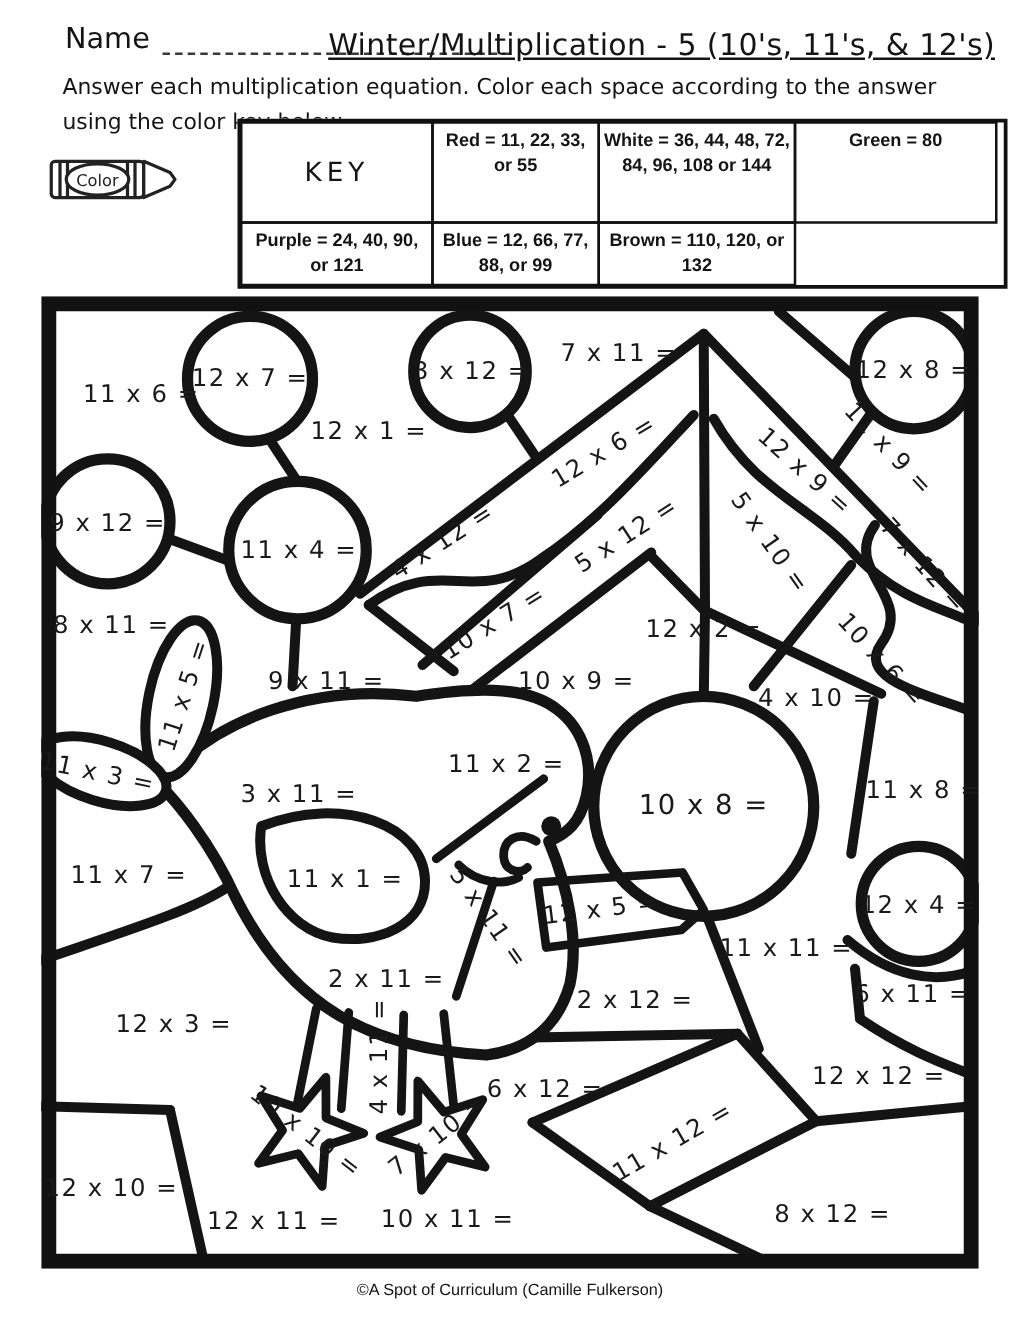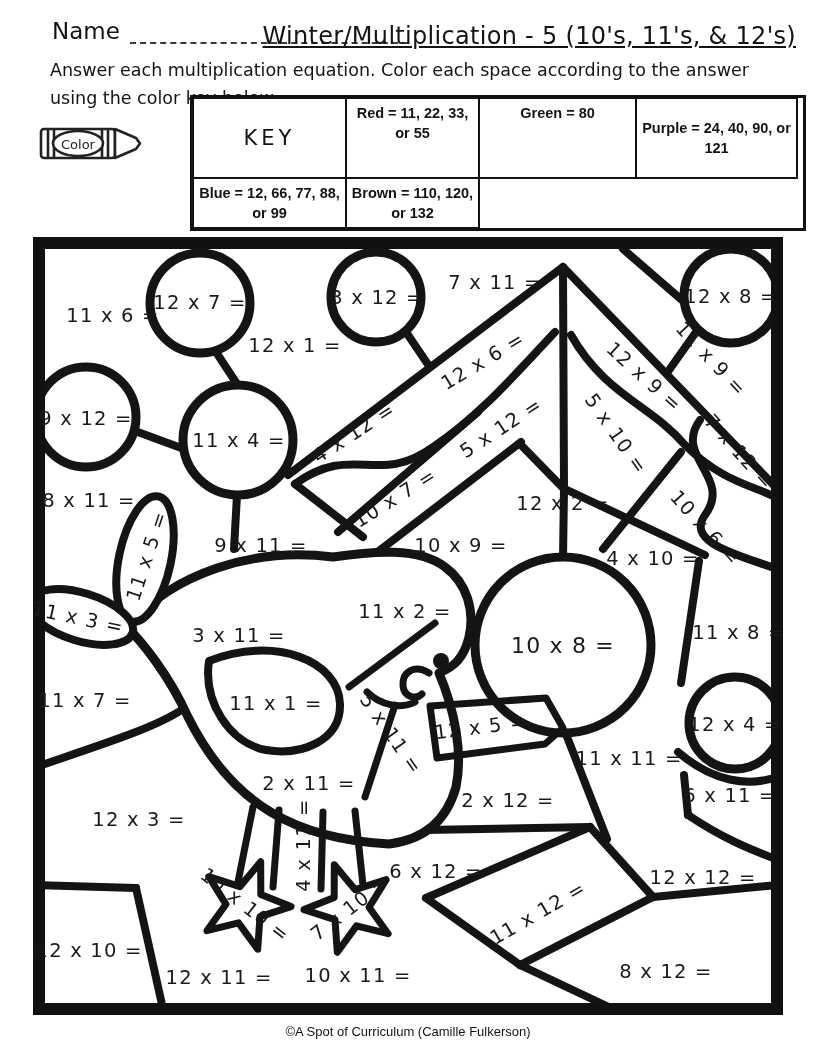--- a/index.html
+++ b/index.html
@@ -42,20 +42,21 @@
     <line x1="69" y1="13" x2="69" y2="42"></line>
     <line x1="75" y1="13" x2="75" y2="42"></line>
     <ellipse cx="45" cy="27.5" rx="25" ry="12.5"></ellipse>
   </g>
   <text x="45" y="32.5" text-anchor="middle" font-size="13" fill="#222">Color</text>
 </svg>
 
 <div class="key-table">
   <div class="kcell keylbl">KEY</div>
   <div class="kcell">Red = 11, 22, 33, or 55</div>
+  <div class="kcell">White = 36, 44, 48, 72, 84, 96, 108 or 144</div>
   <div class="kcell">Green = 80</div>
   <div class="kcell r2">Purple = 24, 40, 90, or 121</div>
   <div class="kcell r2">Blue = 12, 66, 77, 88, or 99</div>
   <div class="kcell r2">Brown = 110, 120, or 132</div>
 </div>
 
 <div class="picture">
   <svg width="750" height="778" viewBox="0 0 750 778">
     <g fill="none" stroke="#141414" stroke-width="8" stroke-linecap="round" stroke-linejoin="round">
       <path d="M530,30 L255,238"></path>
@@ -149,33 +150,33 @@
   <div class="eq" style="left:672px;top:291px;transform:translate(-50%,-50%) rotate(48deg)">10 x 6 =</div>
   <div class="eq" style="left:228px;top:308px">9 x 11 =</div>
   <div class="eq" style="left:428px;top:308px">10 x 9 =</div>
   <div class="eq" style="left:620px;top:321px">4 x 10 =</div>
   <div class="eq" style="left:114px;top:319px;transform:translate(-50%,-50%) rotate(-72deg)">11 x 5 =</div>
   <div class="eq" style="left:372px;top:374px">11 x 2 =</div>
   <div class="eq" style="left:45px;top:381px;transform:translate(-50%,-50%) rotate(12deg)">11 x 3 =</div>
   <div class="eq" style="left:706px;top:395px">11 x 8 =</div>
   <div class="eq" style="left:206px;top:398px">3 x 11 =</div>
   <div class="eq big" style="left:530px;top:408px">10 x 8 =</div>
-  <div class="eq" style="left:52px;top:463px">11 x 7 =</div>
+  <div class="eq" style="left:70px;top:463px">11 x 7 =</div>
   <div class="eq" style="left:243px;top:466px">11 x 1 =</div>
   <div class="eq" style="left:702px;top:487px">12 x 4 =</div>
   <div class="eq" style="left:358px;top:497px;transform:translate(-50%,-50%) rotate(55deg)">5 x 11 =</div>
   <div class="eq" style="left:448px;top:490px;transform:translate(-50%,-50%) rotate(-7deg)">12 x 5 =</div>
   <div class="eq" style="left:596px;top:521px">11 x 11 =</div>
   <div class="eq" style="left:276px;top:546px">2 x 11 =</div>
   <div class="eq" style="left:697px;top:558px">6 x 11 =</div>
   <div class="eq" style="left:475px;top:563px">2 x 12 =</div>
   <div class="eq" style="left:106px;top:582px">12 x 3 =</div>
   <div class="eq" style="left:270px;top:608px;transform:translate(-50%,-50%) rotate(-90deg)">4 x 11 =</div>
   <div class="eq" style="left:403px;top:634px">6 x 12 =</div>
-  <div class="eq" style="left:670px;top:640px">12 x 12 =</div>
+  <div class="eq" style="left:670px;top:624px">12 x 12 =</div>
   <div class="eq" style="left:212px;top:668px;transform:translate(-50%,-50%) rotate(38deg)">10 x 10 =</div>
   <div class="eq" style="left:317px;top:671px;transform:translate(-50%,-50%) rotate(-38deg)">7 x 10 =</div>
   <div class="eq" style="left:505px;top:676px;transform:translate(-50%,-50%) rotate(-30deg)">11 x 12 =</div>
   <div class="eq" style="left:56px;top:713px">12 x 10 =</div>
   <div class="eq" style="left:633px;top:734px">8 x 12 =</div>
   <div class="eq" style="left:186px;top:740px">12 x 11 =</div>
   <div class="eq" style="left:325px;top:738px">10 x 11 =</div>
 </div>
 
 <div class="footer">©A Spot of Curriculum  (Camille Fulkerson)</div>

